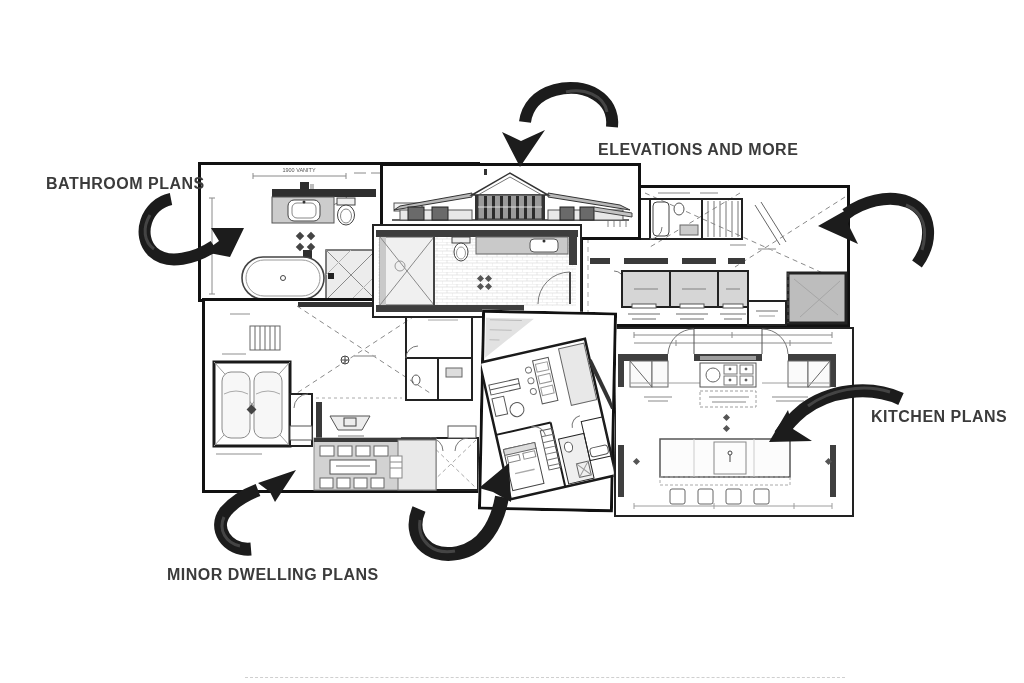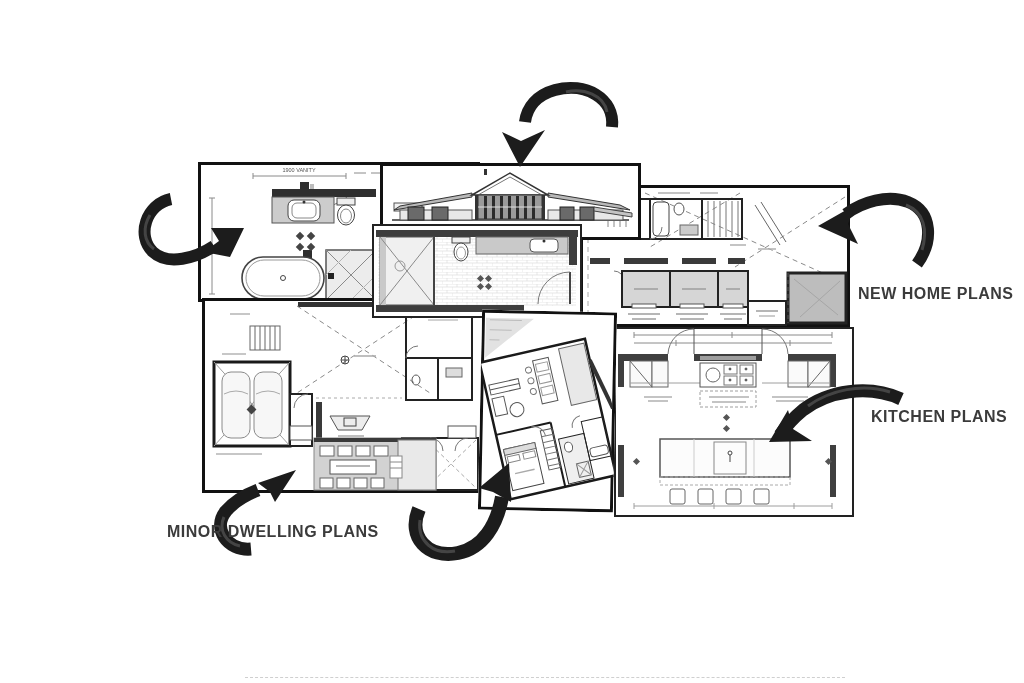--- a/index.html
+++ b/index.html
@@ -529,18 +529,19 @@
         <path d="M 240,546 C 226,543 218,530 224,517" fill="none" stroke="var(--arrow-sheen,#4f4f4f)" stroke-width="3" opacity=".8"></path>
       </g>
       <g>
         <path d="M 419,509 C 407,537 428,559 458,553 C 483,548 497,525 502,497" fill="none" stroke-width="14"></path>
         <polygon points="509,463 479,488 493,492 511,502" stroke="none"></polygon>
         <path d="M 420,520 C 417,542 434,555 455,551" fill="none" stroke="var(--arrow-sheen,#4f4f4f)" stroke-width="3" opacity=".8"></path>
       </g>
     </g>
   </svg>
 
-  <div class="collage-label" style="left:858px;top:285px">NEW HOME PLANS</div>
+  <div class="collage-label" style="left:46px;top:175px">BATHROOM PLANS</div>
+  <div class="collage-label" style="left:598px;top:141px">ELEVATIONS AND MORE</div>
   <div class="collage-label" style="left:871px;top:408px">KITCHEN PLANS</div>
-  <div class="collage-label" style="left:167px;top:523px">MINOR DWELLING PLANS</div>
+  <div class="collage-label" style="left:167px;top:566px">MINOR DWELLING PLANS</div>
 
   <div class="bottom-crop-line"></div>
 </div>
 
 </body></html>

